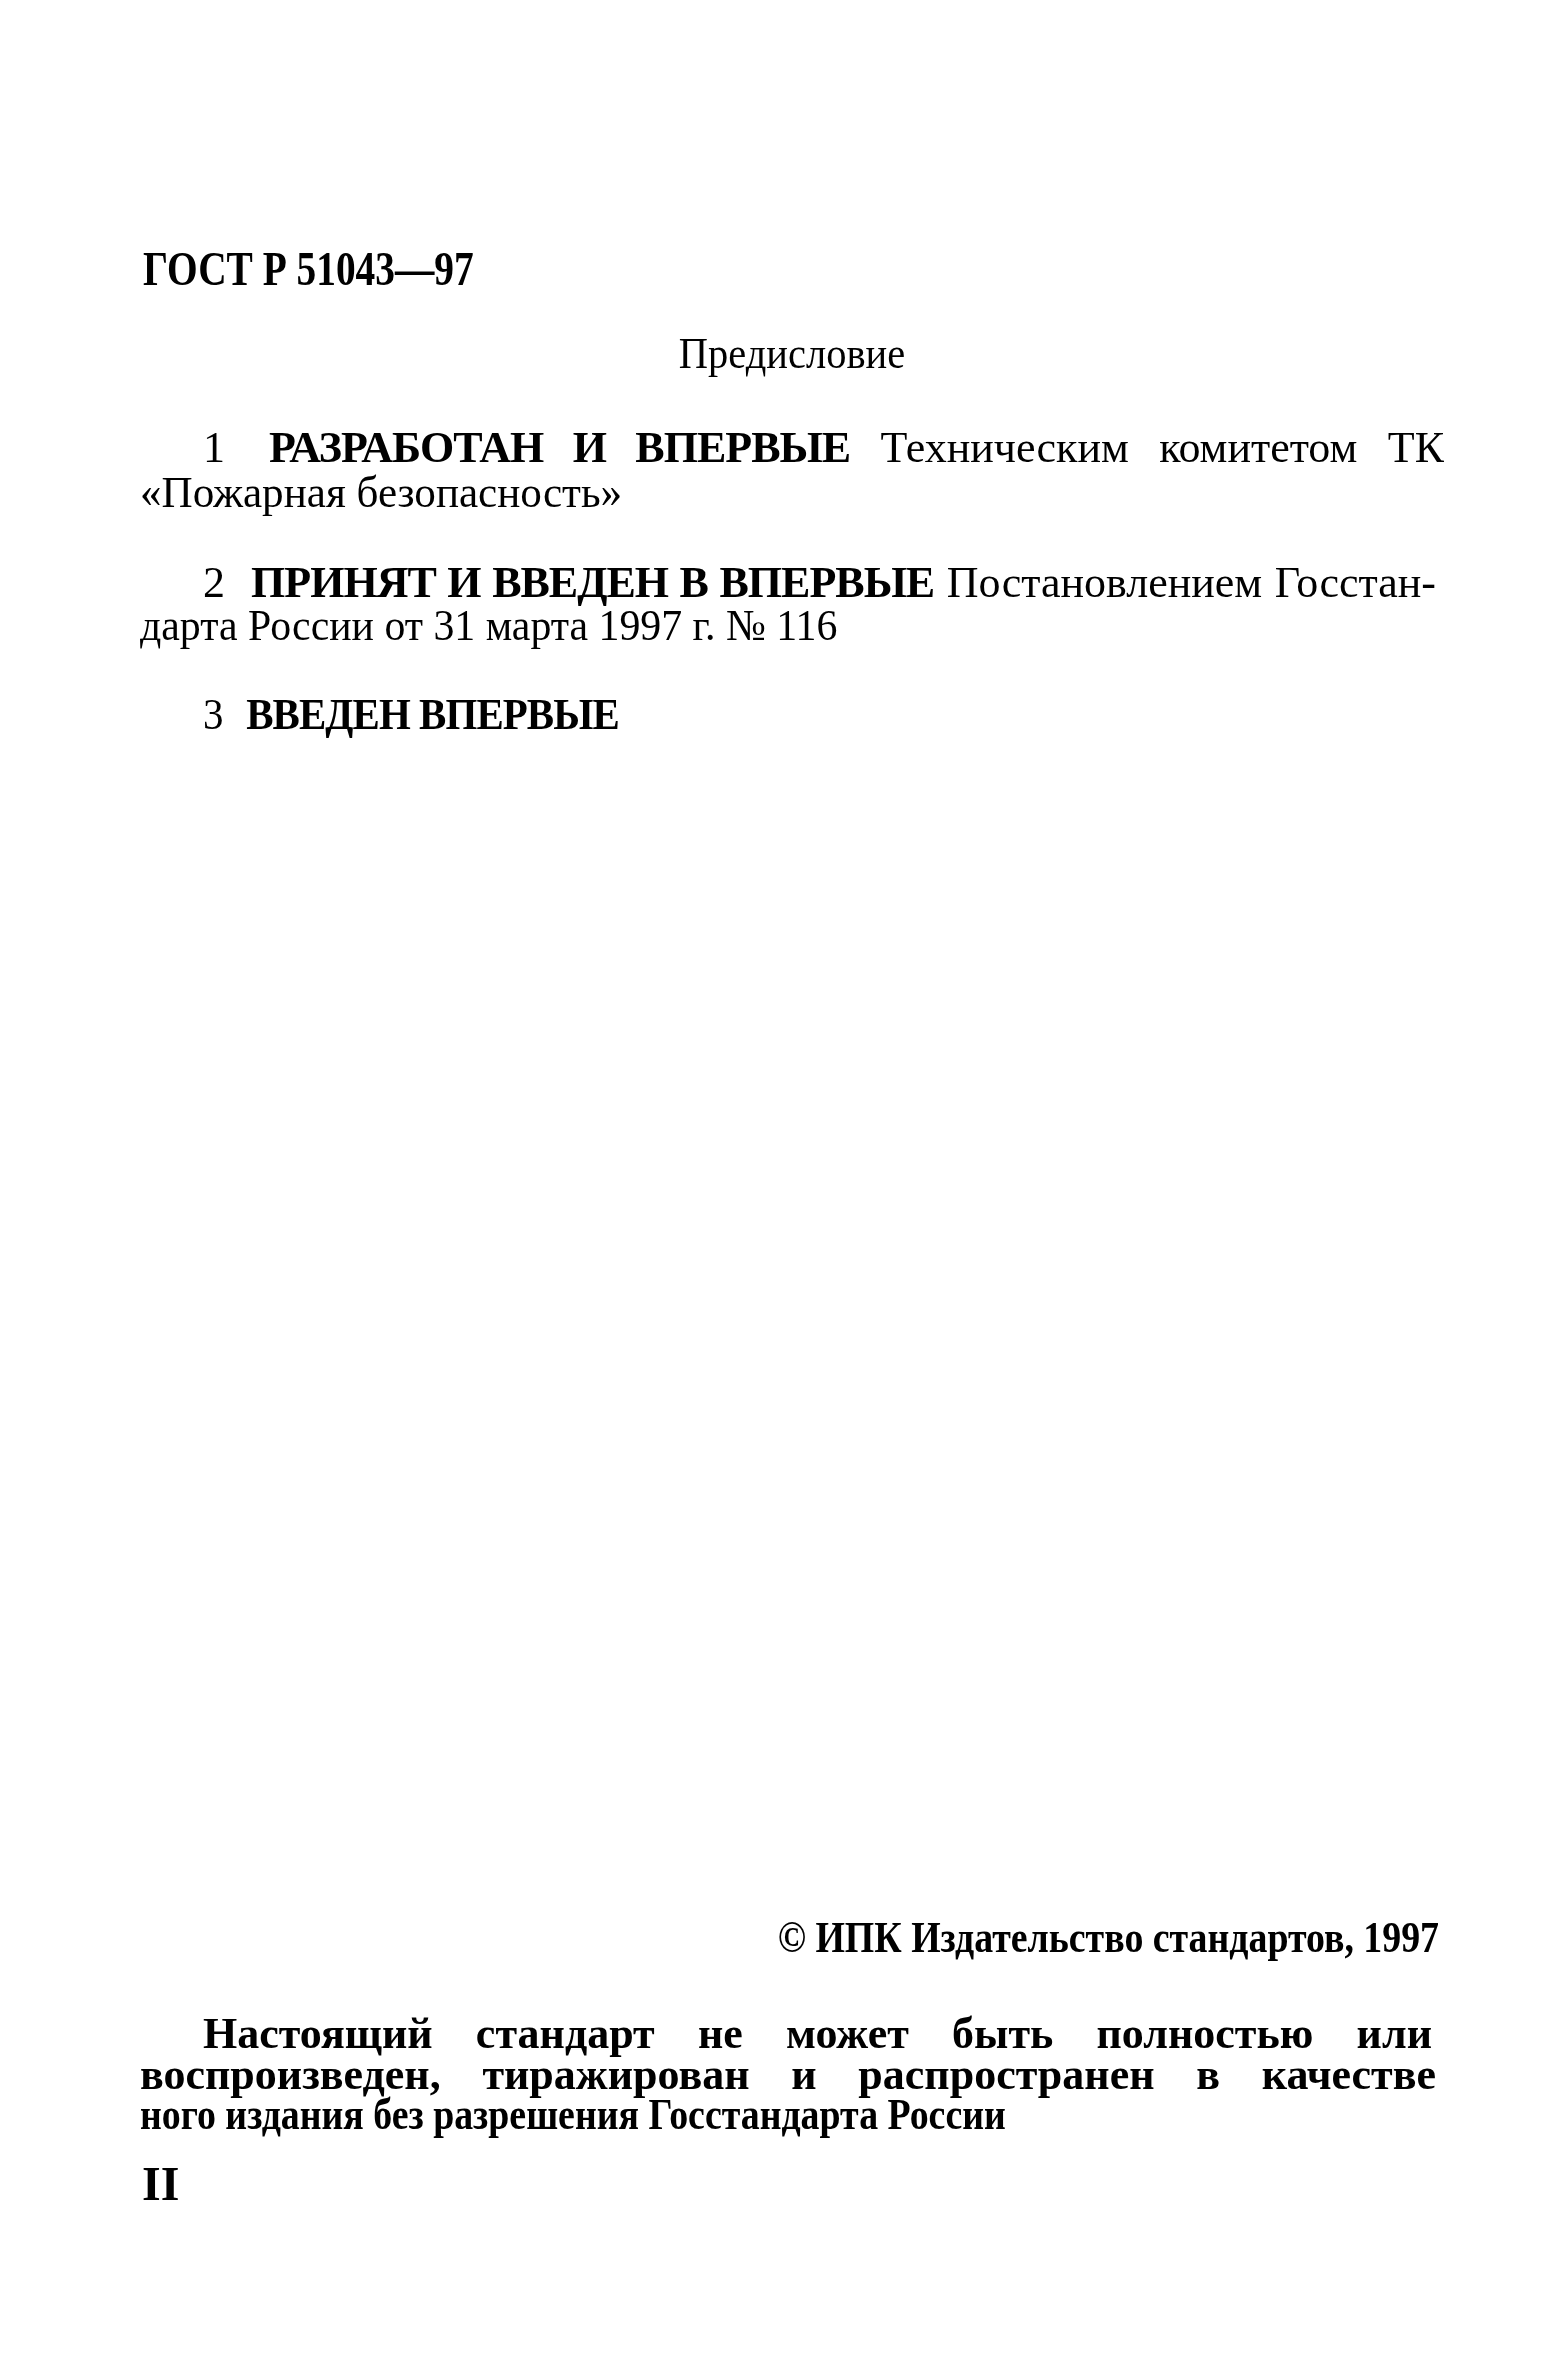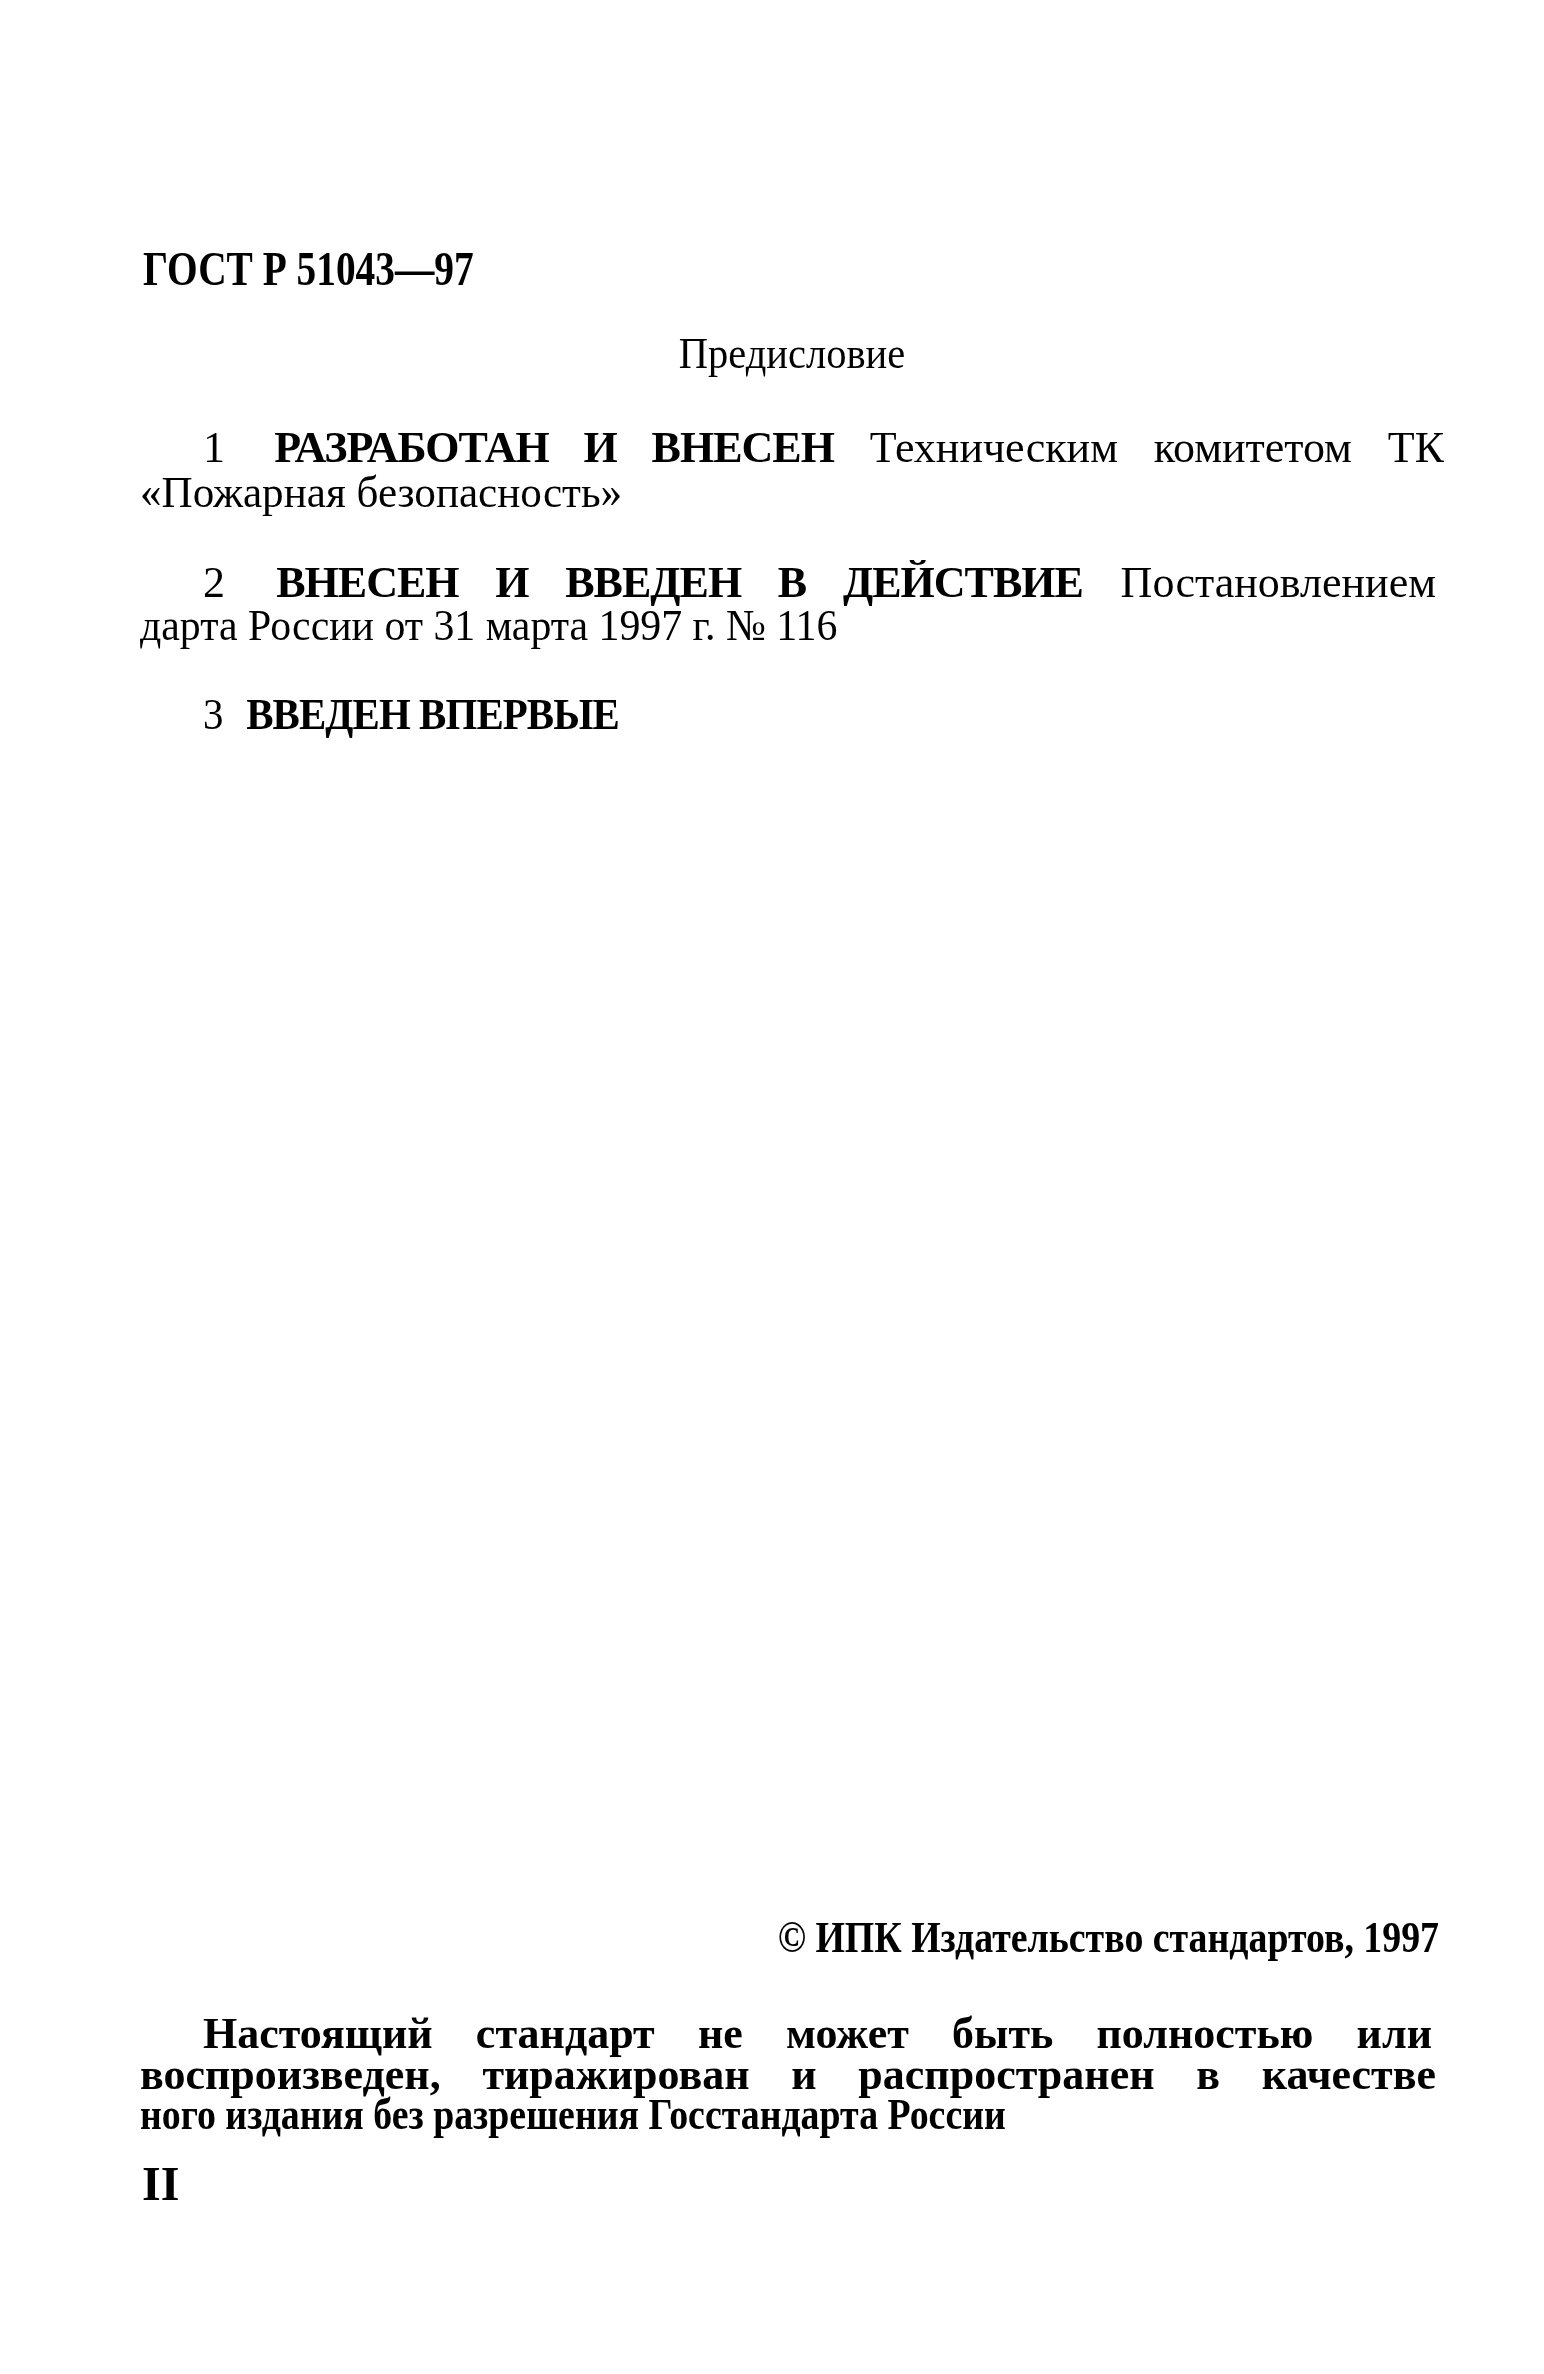--- a/index.html
+++ b/index.html
@@ -78,24 +78,24 @@
   .lead-num { margin-right: 13.5px; }
   .hd { font-weight: bold; letter-spacing: -1px; }
 </style>
 </head>
 <body>
 
 <div class="line" id="doc-code">ГОСТ Р 51043—97</div>
 
 <div class="line" id="preface-title">Предисловие</div>
 
-<div class="line justify" id="p1-l1"><span class="lead-num">1</span> <span class="hd">РАЗРАБОТАН И ВНЕСЕН</span> <span>Техническим комитетом ТК 274/643</span></div>
+<div class="line justify" id="p1-l1"><span class="lead-num">1</span> <span class="hd">РАЗРАБОТАН И ВПЕРВЫЕ</span> <span>Техническим комитетом ТК 274/643</span></div>
 <div class="line" id="p1-l2">«Пожарная безопасность»</div>
 
-<div class="line justify" id="p2-l1"><span class="lead-num">2</span> <span class="hd">ВНЕСЕН И ВВЕДЕН В ДЕЙСТВИЕ</span> <span>Постановлением Госстан-</span></div>
+<div class="line justify" id="p2-l1"><span class="lead-num">2</span> <span class="hd">ПРИНЯТ И ВВЕДЕН В ВПЕРВЫЕ</span> <span>Постановлением Госстан-</span></div>
 <div class="line" id="p2-l2">дарта России от 31 марта 1997 г. № 116</div>
 
 <div class="line" id="p3-l1"><span class="lead-num">3</span> <span class="hd">ВВЕДЕН ВПЕРВЫЕ</span></div>
 
 <div class="line" id="copyright">© ИПК Издательство стандартов, 1997</div>
 
 <div class="line justify" id="notice-l1">Настоящий стандарт не может быть полностью или частично</div>
 <div class="line justify" id="notice-l2">воспроизведен, тиражирован и распространен в качестве официаль-</div>
 <div class="line" id="notice-l3">ного издания без разрешения Госстандарта России</div>
 

